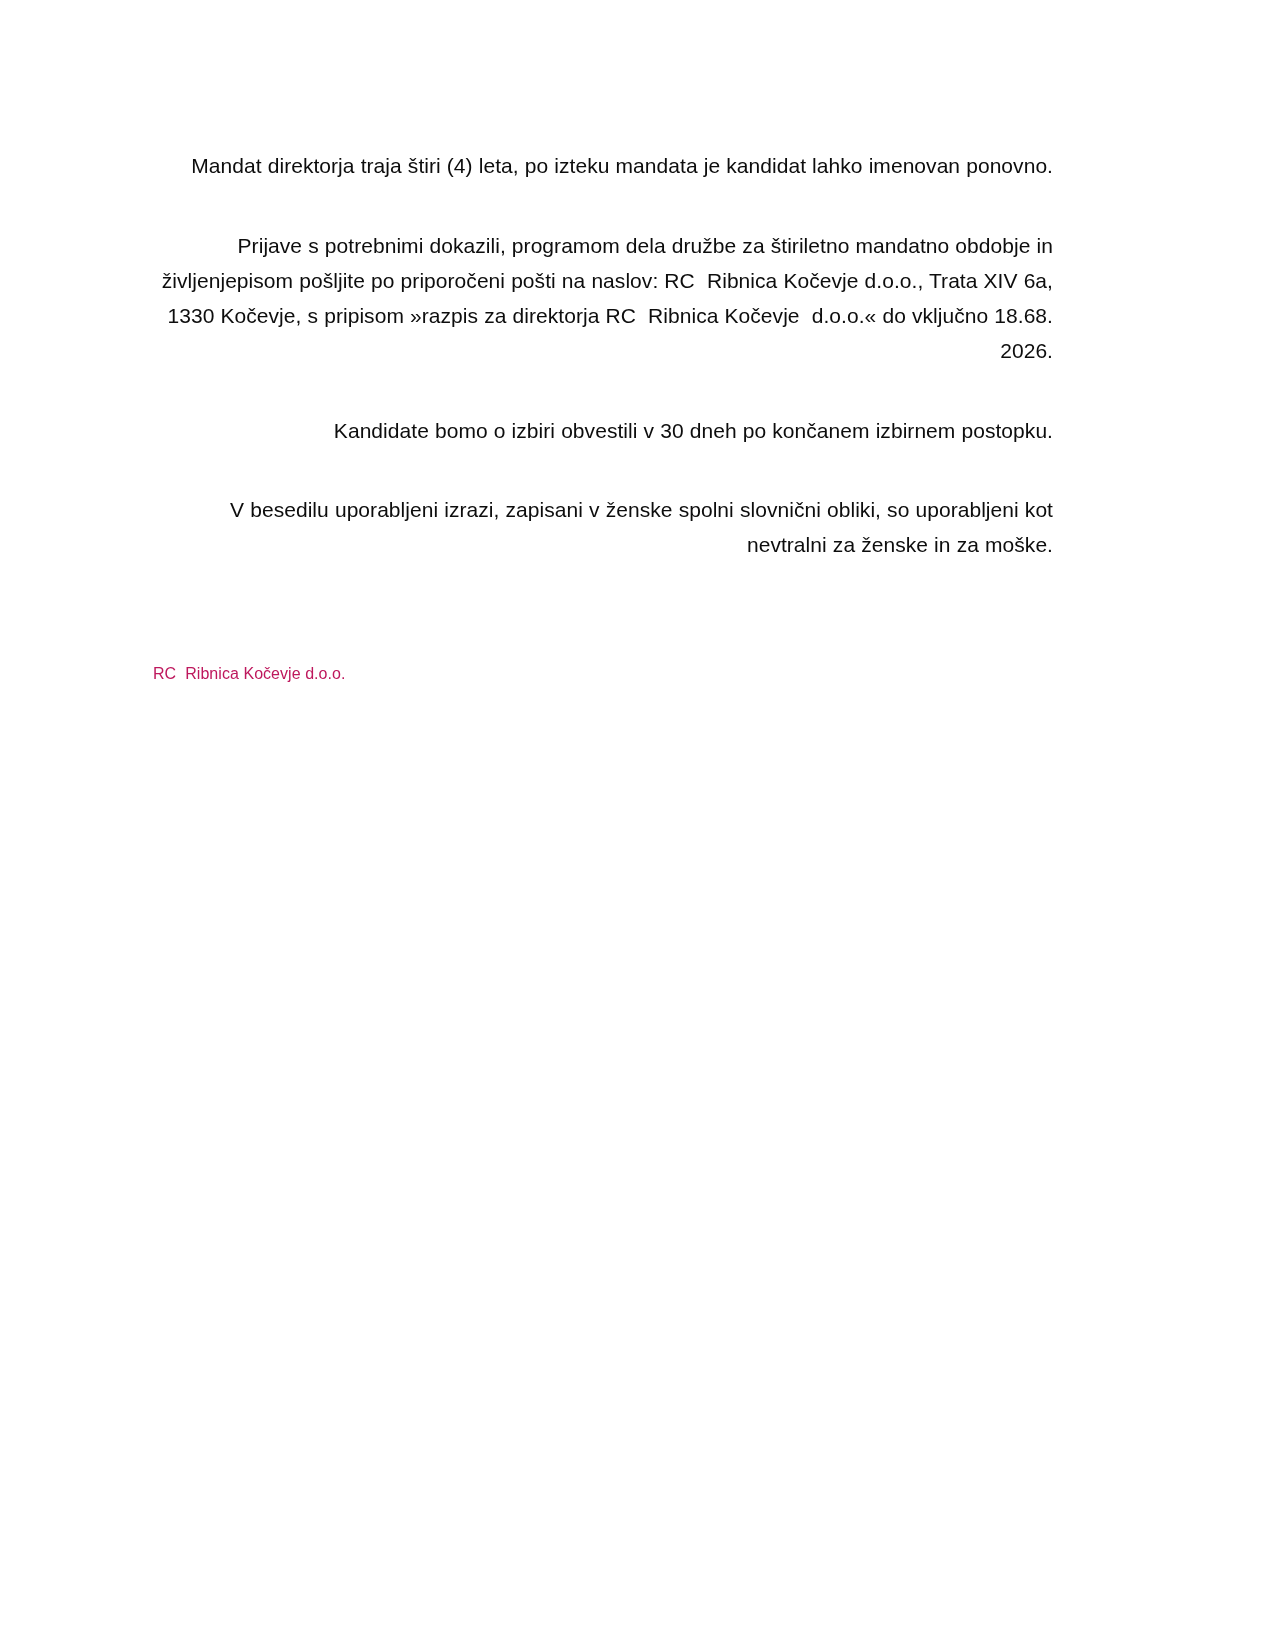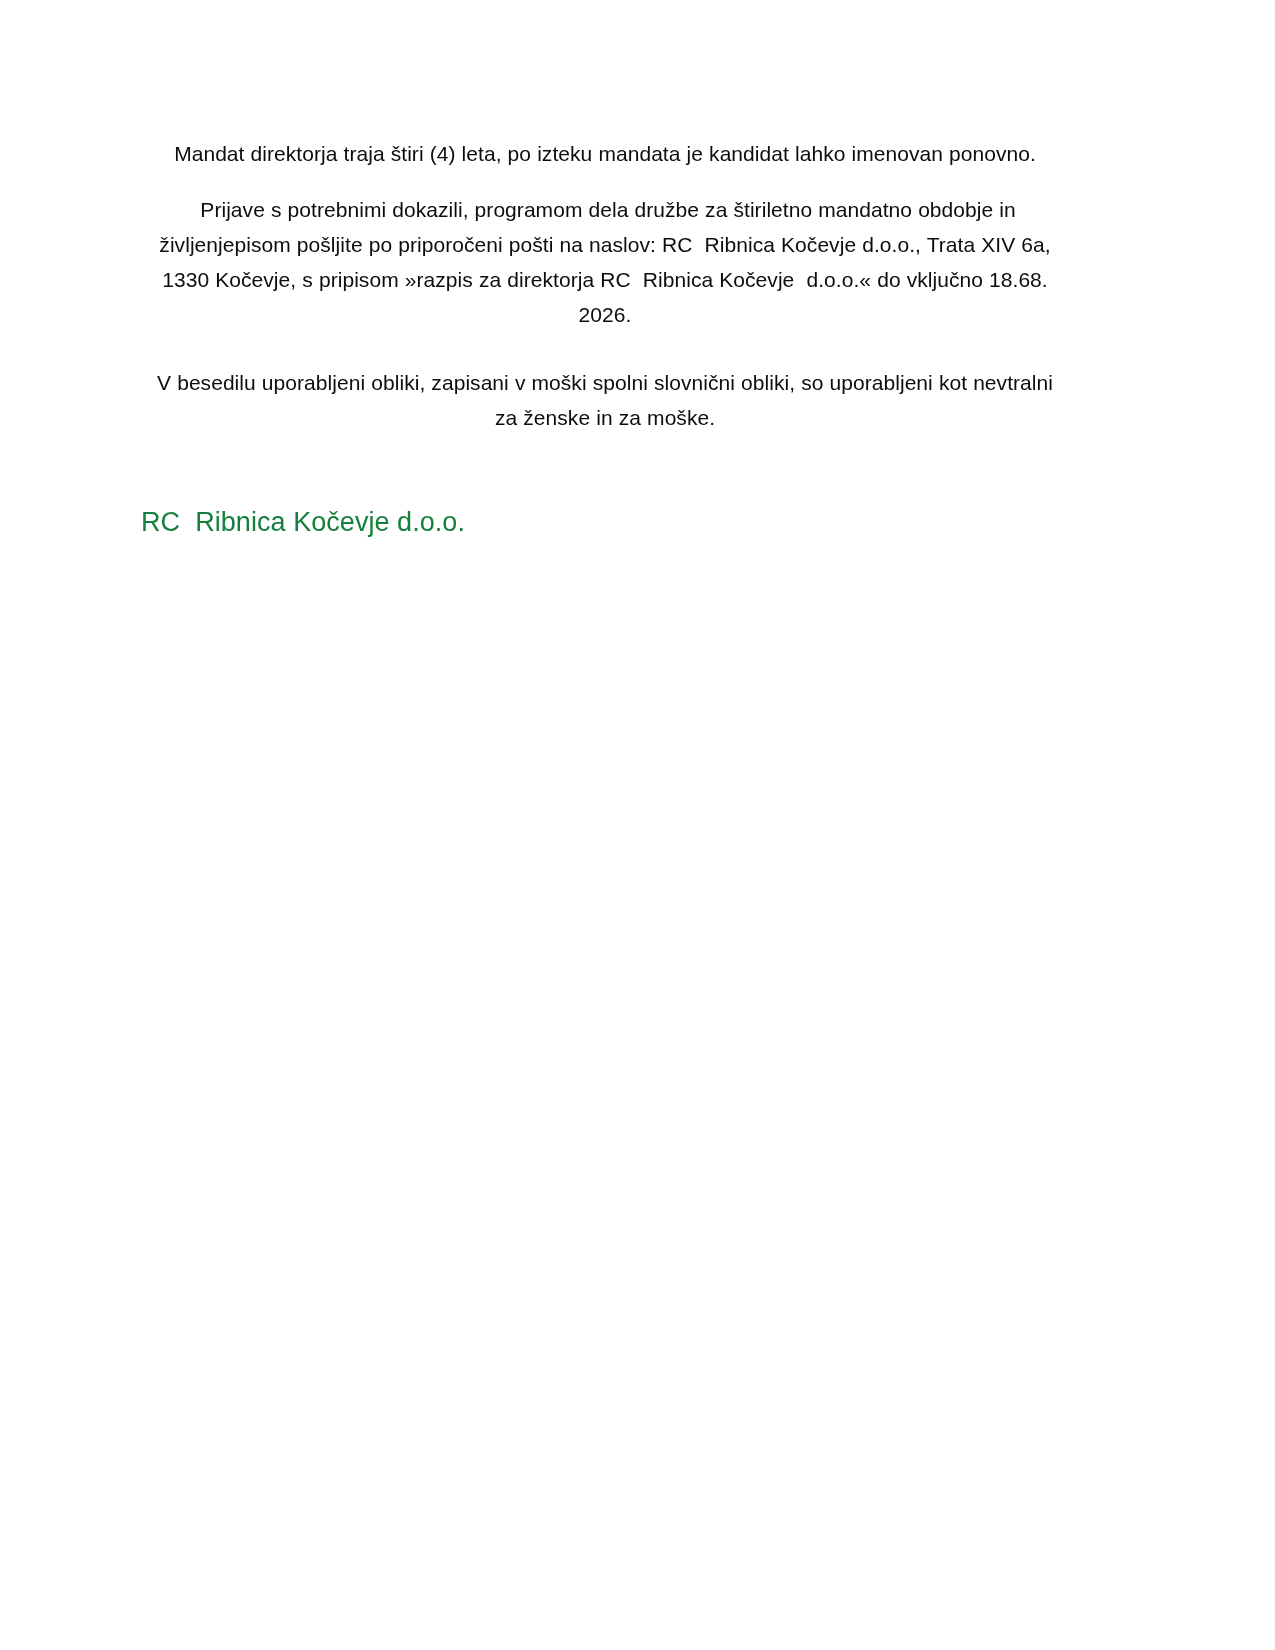--- a/index.html
+++ b/index.html
@@ -27,65 +27,66 @@
   }
 
   .doc-body {
     position: absolute;
     left: 141px;
     top: 132px;
     width: 928px;
   }
 
   p.para {
-    margin: 4px;
+    margin: 16px;
     font-size: 21px;
     line-height: 35px;
     letter-spacing: 0.05px;
     color: #0d0d0d;
     white-space: pre-wrap;
-    text-align: center;
+    text-align: right;
     word-spacing: 0.2px;
   }
 
   
   .gap-a { height: 13px; }   
   .gap-b { height: 13px; }   
   .gap-c { height: 12px; }   
   .gap-sig { height: 66px; } 
   .gap-sig2 { height: 12px; }
 
   .sig-line {
-    margin: 0;
-    font-size: 27px;
+    margin: 12px;
+    font-size: 16px;
     line-height: 35px;
     letter-spacing: 0.05px;
-    color: #15803d;
+    color: #be185d;
     white-space: pre-wrap;
   }
 </style>
 </head>
 <body>
 
 <div class="page">
 
   <div class="doc-body">
 
     <p class="para">Mandat direktorja traja štiri (4) leta, po izteku mandata je kandidat lahko imenovan ponovno.</p>
 
     <div class="gap-a"></div>
 
     <p class="para"> Prijave s potrebnimi dokazili, programom dela družbe za štiriletno mandatno obdobje in življenjepisom pošljite po priporočeni pošti na naslov: RC  Ribnica Kočevje d.o.o., Trata XIV 6a, 1330 Kočevje, s pripisom »razpis za direktorja RC  Ribnica Kočevje  d.o.o.« do vključno 18.68. 2026.</p>
 
     <div class="gap-b"></div>
 
+    <p class="para"> Kandidate bomo o izbiri obvestili v 30 dneh po končanem izbirnem postopku.</p>
 
     <div class="gap-c"></div>
 
-    <p class="para">V besedilu uporabljeni obliki, zapisani v moški spolni slovnični obliki, so uporabljeni kot nevtralni za ženske in za moške.</p>
+    <p class="para">V besedilu uporabljeni izrazi, zapisani v ženske spolni slovnični obliki, so uporabljeni kot nevtralni za ženske in za moške.</p>
 
     <div class="gap-sig"></div>
 
     <div class="signature-block">
       <p class="sig-line">RC  Ribnica Kočevje d.o.o.</p>
 
       <div class="gap-sig2"></div>
 
     </div>
 

